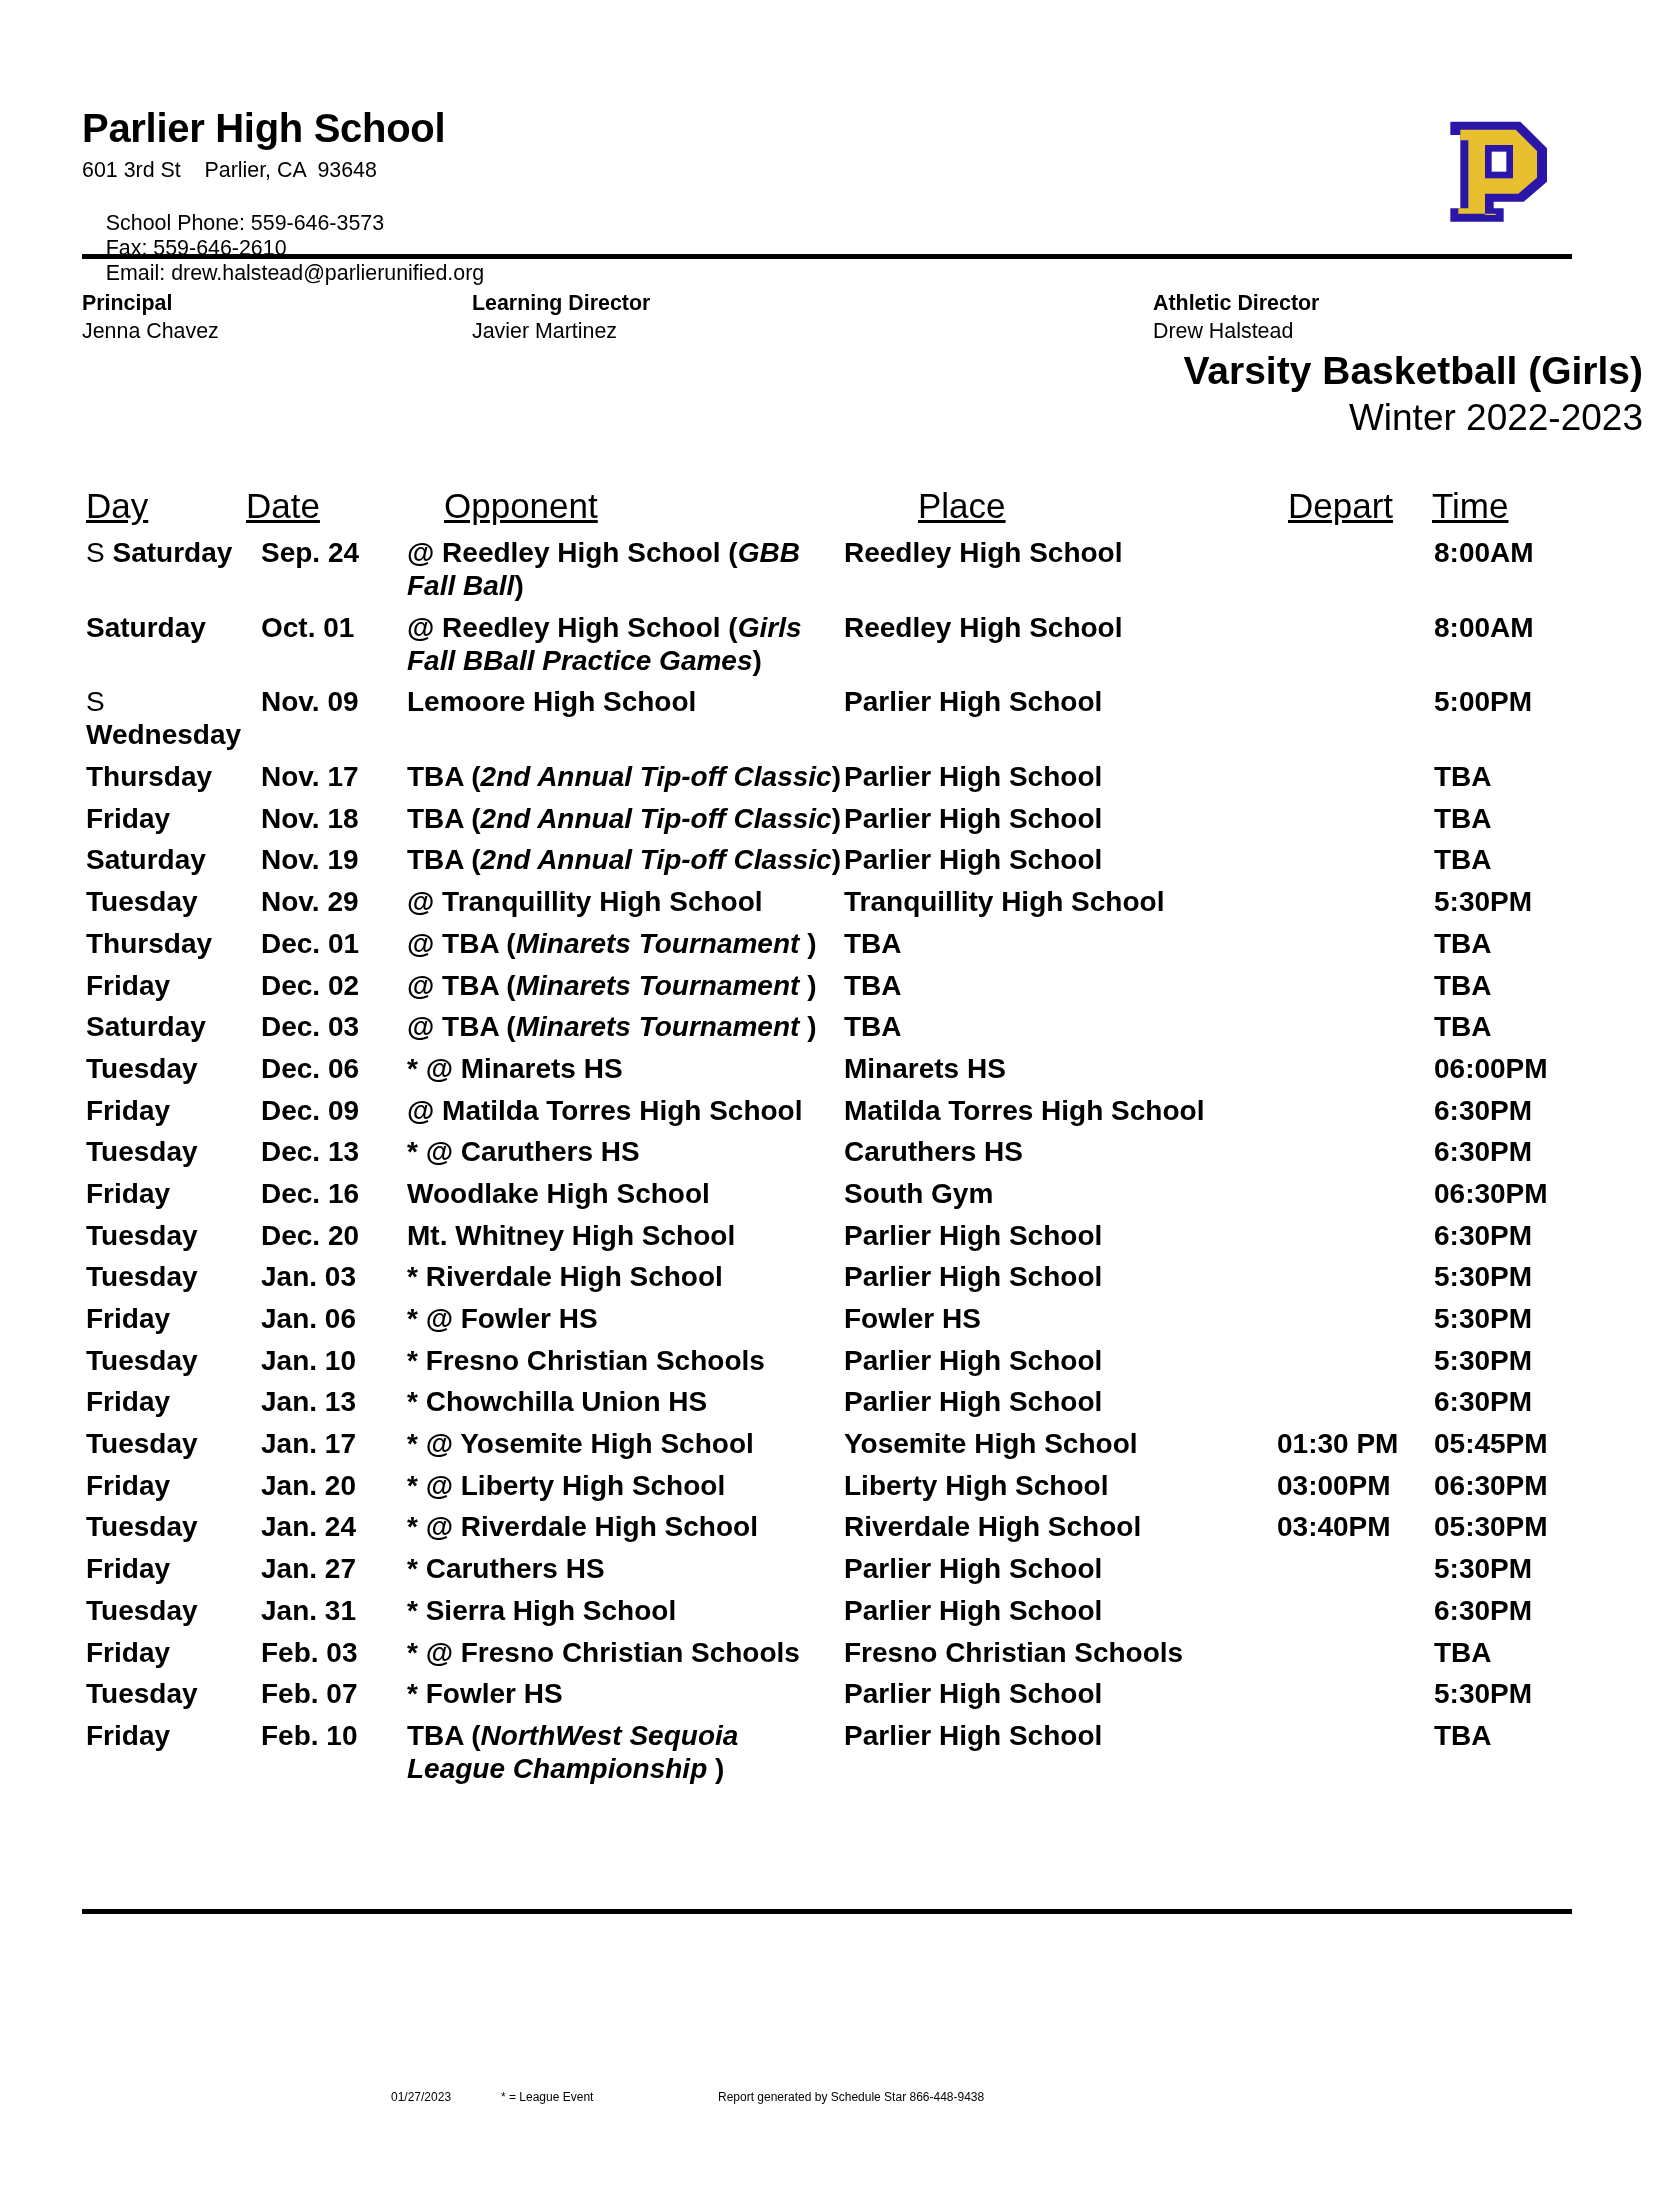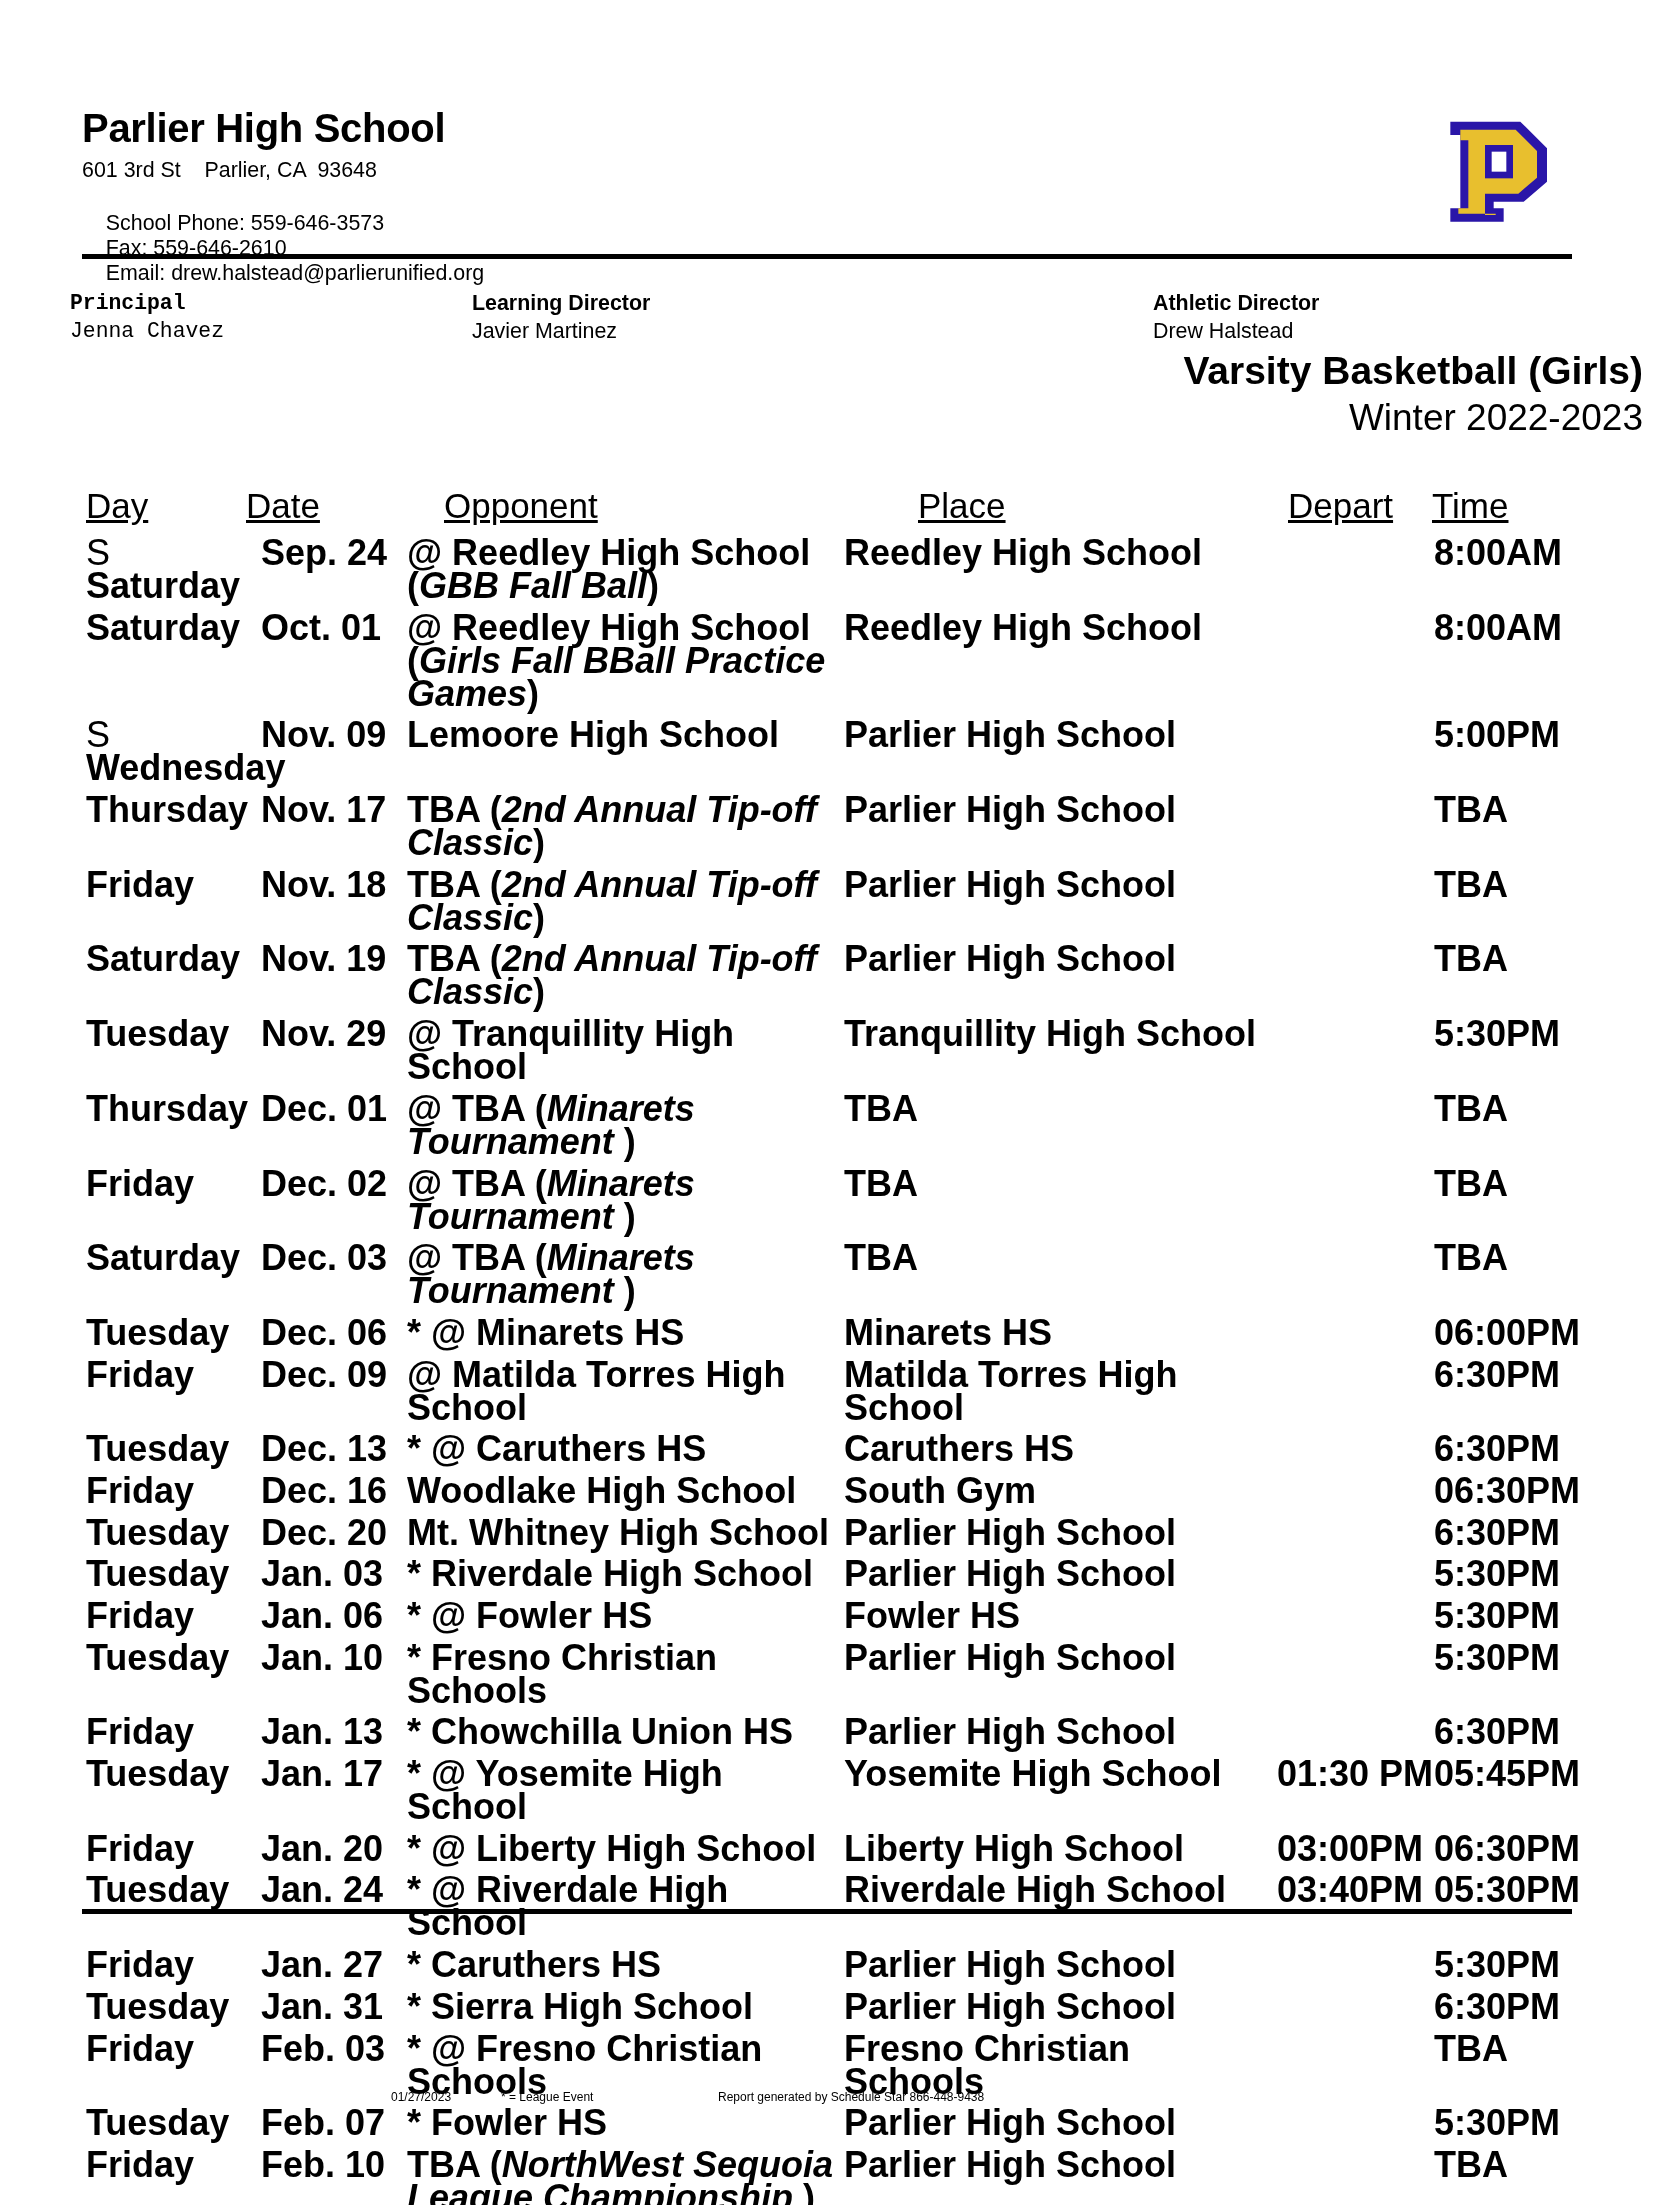--- a/index.html
+++ b/index.html
@@ -11,35 +11,35 @@
   .addr-line { position: absolute; left: 82px; font-size: 21.4px; white-space: pre; }
   .addr1 { top: 158px; }
   .addr2 { top: 186px; }
   .addr2 span { margin-right: 39px; margin-top: 36px; }
   .logo { position: absolute; left: 1437px; top: 108px; width: 120px; height: 114px; }
   .rule { position: absolute; left: 82px; width: 1490px; height: 4.7px; background: #000; }
   .rule-top { top: 254px; }
   .rule-bottom { top: 1909px; }
   .staff { position: absolute; top: 289px; font-size: 21.4px; line-height: 28px; }
   .staff .role { font-weight: bold; }
-  .staff-1 { left: 70px; font-family: Liberation Mono, monospace; }
+  .staff-1 { left: 82px; }
   .staff-2 { left: 472px; }
   .staff-3 { left: 1153px; }
   .title { position: absolute; left: 0; width: 1643px; text-align: right; }
   .title-sport { top: 349px; font-size: 39px; font-weight: bold; }
   .title-season { top: 397px; font-size: 37px; }
   .col-head { position: absolute; top: 486px; font-size: 35px; text-decoration: underline; }
   .h-day { left: 86px; }
   .h-date { left: 246px; }
   .h-opp { left: 444px; }
   .h-place { left: 918px; }
   .h-depart { left: 1288px; }
   .h-time { left: 1432px; }
   .rows { position: absolute; left: 86px; top: 536px; width: 1490px; }
-  .row { display: flex; font-size: 36px; font-weight: bold; line-height: 33px; margin-bottom: 8.7px; }
+  .row { display: flex; font-size: 28px; font-weight: bold; line-height: 33px; margin-bottom: 8.7px; }
   .c-day { width: 175px; }
   .c-day .pre { font-weight: normal; }
   .c-date { width: 146px; }
   .c-opp { width: 437px; }
   .c-opp i { font-style: italic; }
   .c-place { width: 433px; }
   .c-depart { width: 157px; }
   .c-time { width: 134px; }
   .footer { position: absolute; top: 2090px; font-size: 12px; }
   .f-date { left: 391px; }

